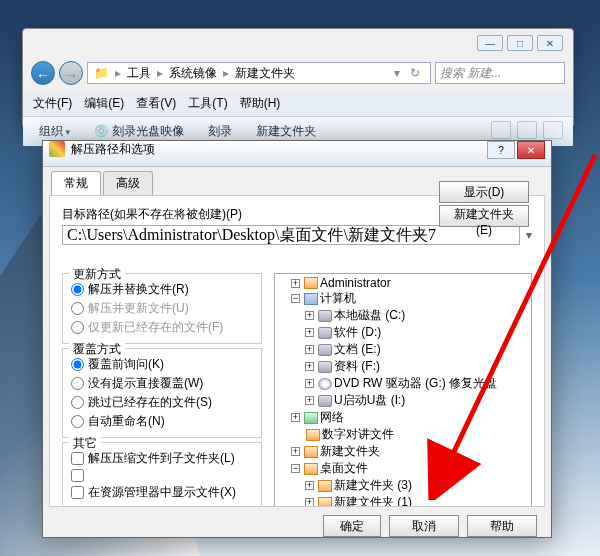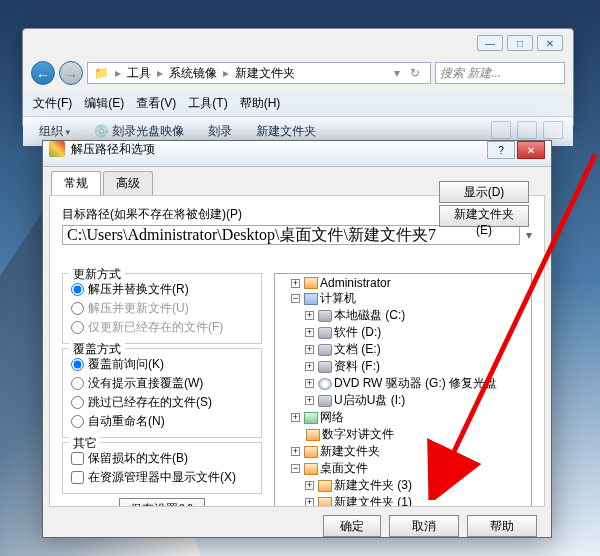--- a/index.html
+++ b/index.html
@@ -160,21 +160,24 @@
             </label>
           <label class="radio">
               <input type="radio" style="">
               <span>自动重命名(N)</span>
             </label>
         </div>
         <div class="grp">
           <span class="grp-t">其它</span>
           <label class="chk">
               <input type="checkbox" style="">
-              <span>保留损坏的文件(B)</span>
+              <span>解压压缩文件到子文件夹(L)</span>
+            </label>
+          <label class="chk">
+              <input type="checkbox" style="">
             </label>
           <label class="chk">
               <input type="checkbox" style="">
               <span>在资源管理器中显示文件(X)</span>
             </label>
         </div>
         <div class="save-row"><button class="btn">保存设置(V)</button></div>
       </div>
       <div style="flex:1;display:flex;flex-direction:column">
       <div class="tree">

